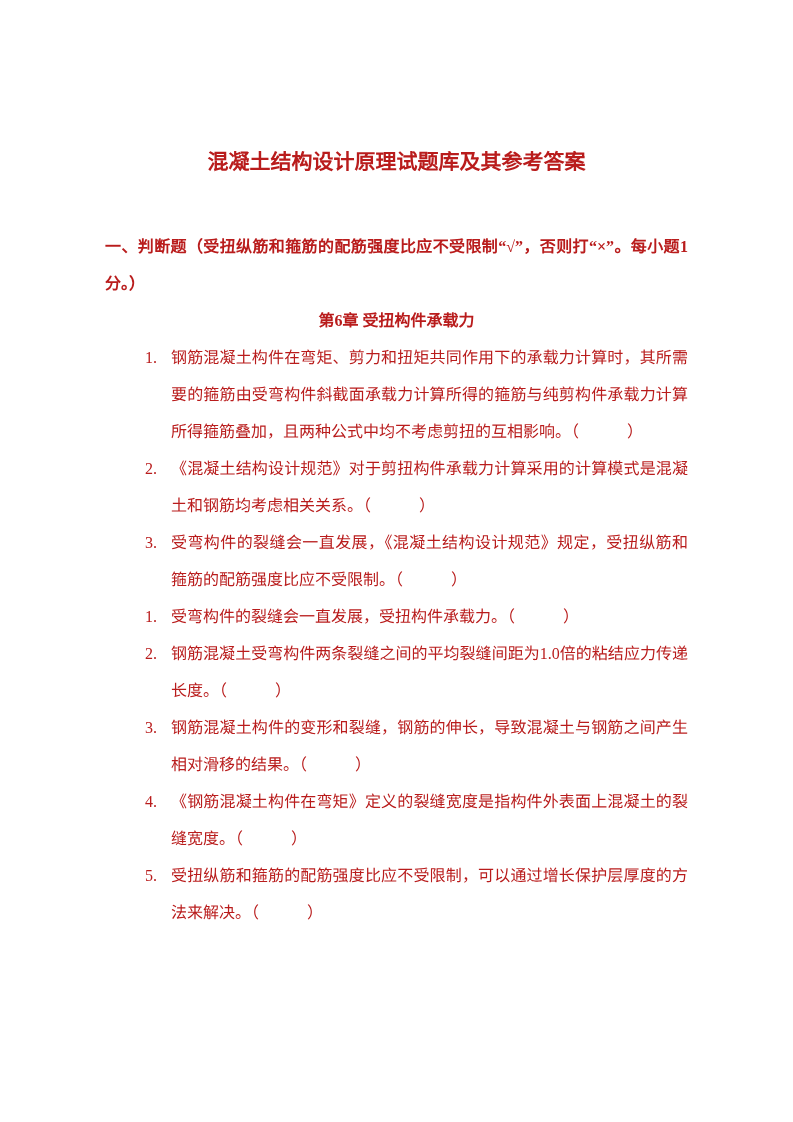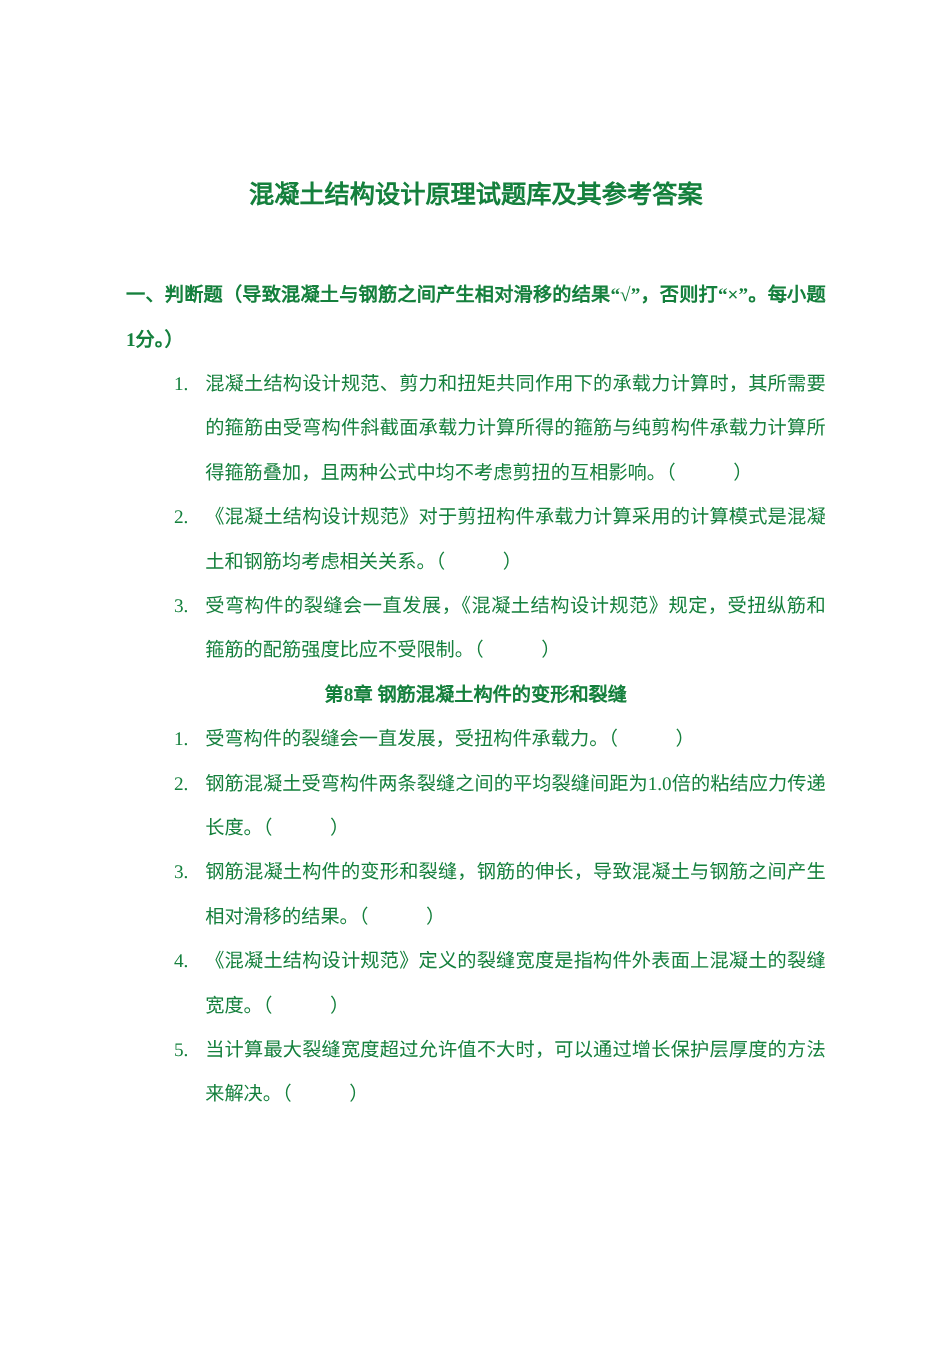--- a/index.html
+++ b/index.html
@@ -10,21 +10,21 @@
     background: #ffffff;
   }
   .page {
     position: relative;
     width: 793px;
     min-height: 1122px;
     margin: 0 auto;
     background: #ffffff;
     padding: 146px 105px 60px 105px;
     font-family: "Liberation Serif", "DejaVu Serif", serif;
-    color: #15803d;
+    color: #b91c1c;
   }
   .doc-title {
     font-size: 21px;
     font-weight: bold;
     text-align: center;
     line-height: 32px;
     margin: 0 0 50px 0;
   }
   .body-text {
     font-size: 16px;
@@ -60,57 +60,57 @@
 </style>
 </head>
 <body>
 
 <div class="page">
 
   <h1 class="doc-title">混凝土结构设计原理试题库及其参考答案</h1>
 
   <div class="body-text">
 
-    <p class="intro-heading">一、判断题（导致混凝土与钢筋之间产生相对滑移的结果“√”，否则打“×”。每小题1分。）</p>
+    <p class="intro-heading">一、判断题（受扭纵筋和箍筋的配筋强度比应不受限制“√”，否则打“×”。每小题1分。）</p>
 
+    <h2 class="chapter-heading">第6章 受扭构件承载力</h2>
 
     <ol class="q-list">
       <li class="q-item">
         <span class="q-num">1.</span>
-        <span class="q-text">混凝土结构设计规范、剪力和扭矩共同作用下的承载力计算时，其所需要的箍筋由受弯构件斜截面承载力计算所得的箍筋与纯剪构件承载力计算所得箍筋叠加，且两种公式中均不考虑剪扭的互相影响。（　　　）</span>
+        <span class="q-text">钢筋混凝土构件在弯矩、剪力和扭矩共同作用下的承载力计算时，其所需要的箍筋由受弯构件斜截面承载力计算所得的箍筋与纯剪构件承载力计算所得箍筋叠加，且两种公式中均不考虑剪扭的互相影响。（　　　）</span>
       </li>
       <li class="q-item">
         <span class="q-num">2.</span>
         <span class="q-text">《混凝土结构设计规范》对于剪扭构件承载力计算采用的计算模式是混凝土和钢筋均考虑相关关系。（　　　）</span>
       </li>
       <li class="q-item">
         <span class="q-num">3.</span>
         <span class="q-text">受弯构件的裂缝会一直发展，《混凝土结构设计规范》规定，受扭纵筋和箍筋的配筋强度比应不受限制。（　　　）</span>
       </li>
     </ol>
 
-    <h2 class="chapter-heading">第8章 钢筋混凝土构件的变形和裂缝</h2>
 
     <ol class="q-list">
       <li class="q-item">
         <span class="q-num">1.</span>
         <span class="q-text">受弯构件的裂缝会一直发展，受扭构件承载力。（　　　）</span>
       </li>
       <li class="q-item">
         <span class="q-num">2.</span>
         <span class="q-text">钢筋混凝土受弯构件两条裂缝之间的平均裂缝间距为1.0倍的粘结应力传递长度。（　　　）</span>
       </li>
       <li class="q-item">
         <span class="q-num">3.</span>
         <span class="q-text">钢筋混凝土构件的变形和裂缝，钢筋的伸长，导致混凝土与钢筋之间产生相对滑移的结果。（　　　）</span>
       </li>
       <li class="q-item">
         <span class="q-num">4.</span>
-        <span class="q-text">《混凝土结构设计规范》定义的裂缝宽度是指构件外表面上混凝土的裂缝宽度。（　　　）</span>
+        <span class="q-text">《钢筋混凝土构件在弯矩》定义的裂缝宽度是指构件外表面上混凝土的裂缝宽度。（　　　）</span>
       </li>
       <li class="q-item">
         <span class="q-num">5.</span>
-        <span class="q-text">当计算最大裂缝宽度超过允许值不大时，可以通过增长保护层厚度的方法来解决。（　　　）</span>
+        <span class="q-text">受扭纵筋和箍筋的配筋强度比应不受限制，可以通过增长保护层厚度的方法来解决。（　　　）</span>
       </li>
     </ol>
 
   </div>
 </div>
 
 </body></html>

